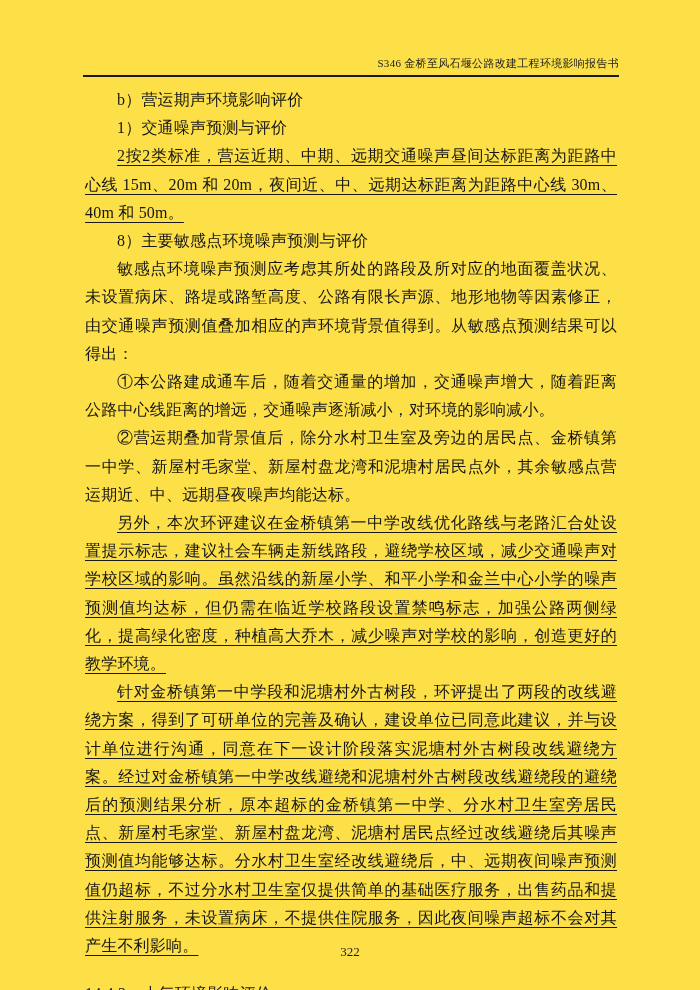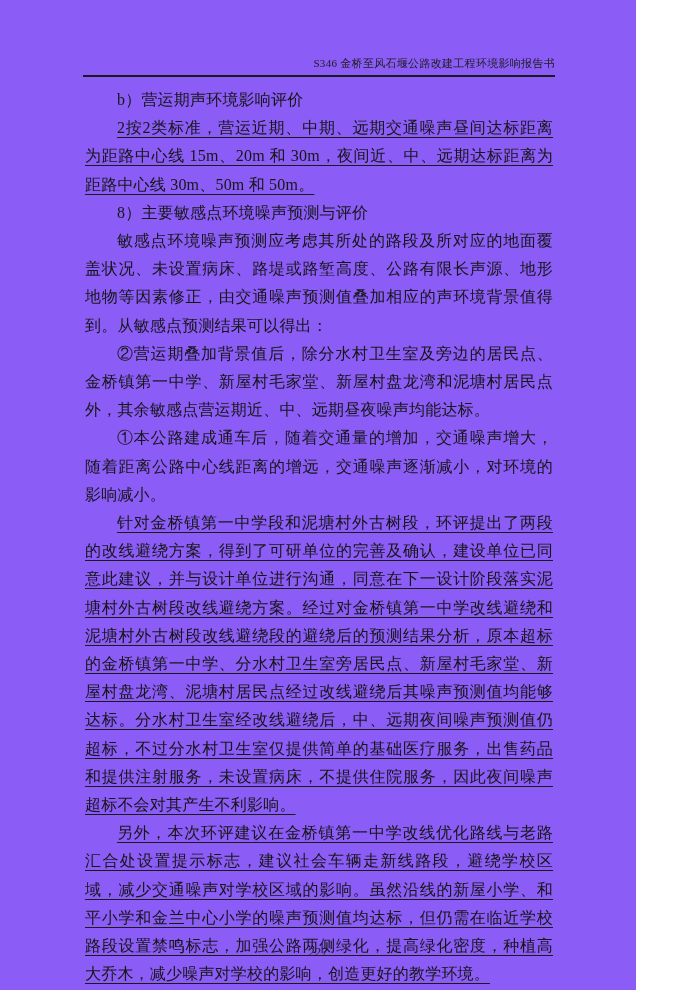--- a/index.html
+++ b/index.html
@@ -2,23 +2,23 @@
 <html><head>
 <meta charset="utf-8">
 <style>
   html, body {
     margin: 0;
     padding: 0;
     background: #ffffff;
   }
   .page {
     position: relative;
-    width: 636px;
+    width: 700px;
     height: 990px;
-    background: #8b5cf6;
+    background: #fde047;
     color: #161616;
     font-family: "Liberation Serif", "DejaVu Serif", serif;
     overflow: hidden;
   }
   .header {
     position: absolute;
     top: 56px;
     left: 83px;
     right: 81px;
   }
@@ -77,27 +77,28 @@
 
 <div class="page">
 
   <div class="header">
     <div class="header-title">S346 金桥至风石堰公路改建工程环境影响报告书</div>
     <hr class="header-rule">
   </div>
 
   <div class="doc-body">
     <p>b）营运期声环境影响评价</p>
-    <p class="underline">2按2类标准，营运近期、中期、远期交通噪声昼间达标距离为距路中心线 15m、20m 和 30m，夜间近、中、远期达标距离为距路中心线 30m、50m 和 50m。</p>
+    <p>1）交通噪声预测与评价</p>
+    <p class="underline">2按2类标准，营运近期、中期、远期交通噪声昼间达标距离为距路中心线 15m、20m 和 20m，夜间近、中、远期达标距离为距路中心线 30m、40m 和 50m。</p>
     <p>8）主要敏感点环境噪声预测与评价</p>
     <p>敏感点环境噪声预测应考虑其所处的路段及所对应的地面覆盖状况、未设置病床、路堤或路堑高度、公路有限长声源、地形地物等因素修正，由交通噪声预测值叠加相应的声环境背景值得到。从敏感点预测结果可以得出：</p>
+    <p>①本公路建成通车后，随着交通量的增加，交通噪声增大，随着距离公路中心线距离的增远，交通噪声逐渐减小，对环境的影响减小。</p>
     <p>②营运期叠加背景值后，除分水村卫生室及旁边的居民点、金桥镇第一中学、新屋村毛家堂、新屋村盘龙湾和泥塘村居民点外，其余敏感点营运期近、中、远期昼夜噪声均能达标。</p>
-    <p>①本公路建成通车后，随着交通量的增加，交通噪声增大，随着距离公路中心线距离的增远，交通噪声逐渐减小，对环境的影响减小。</p>
+    <p class="underline">另外，本次环评建议在金桥镇第一中学改线优化路线与老路汇合处设置提示标志，建议社会车辆走新线路段，避绕学校区域，减少交通噪声对学校区域的影响。虽然沿线的新屋小学、和平小学和金兰中心小学的噪声预测值均达标，但仍需在临近学校路段设置禁鸣标志，加强公路两侧绿化，提高绿化密度，种植高大乔木，减少噪声对学校的影响，创造更好的教学环境。</p>
     <p class="underline">针对金桥镇第一中学段和泥塘村外古树段，环评提出了两段的改线避绕方案，得到了可研单位的完善及确认，建设单位已同意此建议，并与设计单位进行沟通，同意在下一设计阶段落实泥塘村外古树段改线避绕方案。经过对金桥镇第一中学改线避绕和泥塘村外古树段改线避绕段的避绕后的预测结果分析，原本超标的金桥镇第一中学、分水村卫生室旁居民点、新屋村毛家堂、新屋村盘龙湾、泥塘村居民点经过改线避绕后其噪声预测值均能够达标。分水村卫生室经改线避绕后，中、远期夜间噪声预测值仍超标，不过分水村卫生室仅提供简单的基础医疗服务，出售药品和提供注射服务，未设置病床，不提供住院服务，因此夜间噪声超标不会对其产生不利影响。</p>
-    <p class="underline">另外，本次环评建议在金桥镇第一中学改线优化路线与老路汇合处设置提示标志，建议社会车辆走新线路段，避绕学校区域，减少交通噪声对学校区域的影响。虽然沿线的新屋小学、和平小学和金兰中心小学的噪声预测值均达标，但仍需在临近学校路段设置禁鸣标志，加强公路两侧绿化，提高绿化密度，种植高大乔木，减少噪声对学校的影响，创造更好的教学环境。</p>
     <p class="no-indent section-heading">14.4.2　大气环境影响评价</p>
   </div>
 
   <div class="footer">
-    <span>227</span>
+    <span>322</span>
   </div>
 
 </div>
 
 </body></html>

